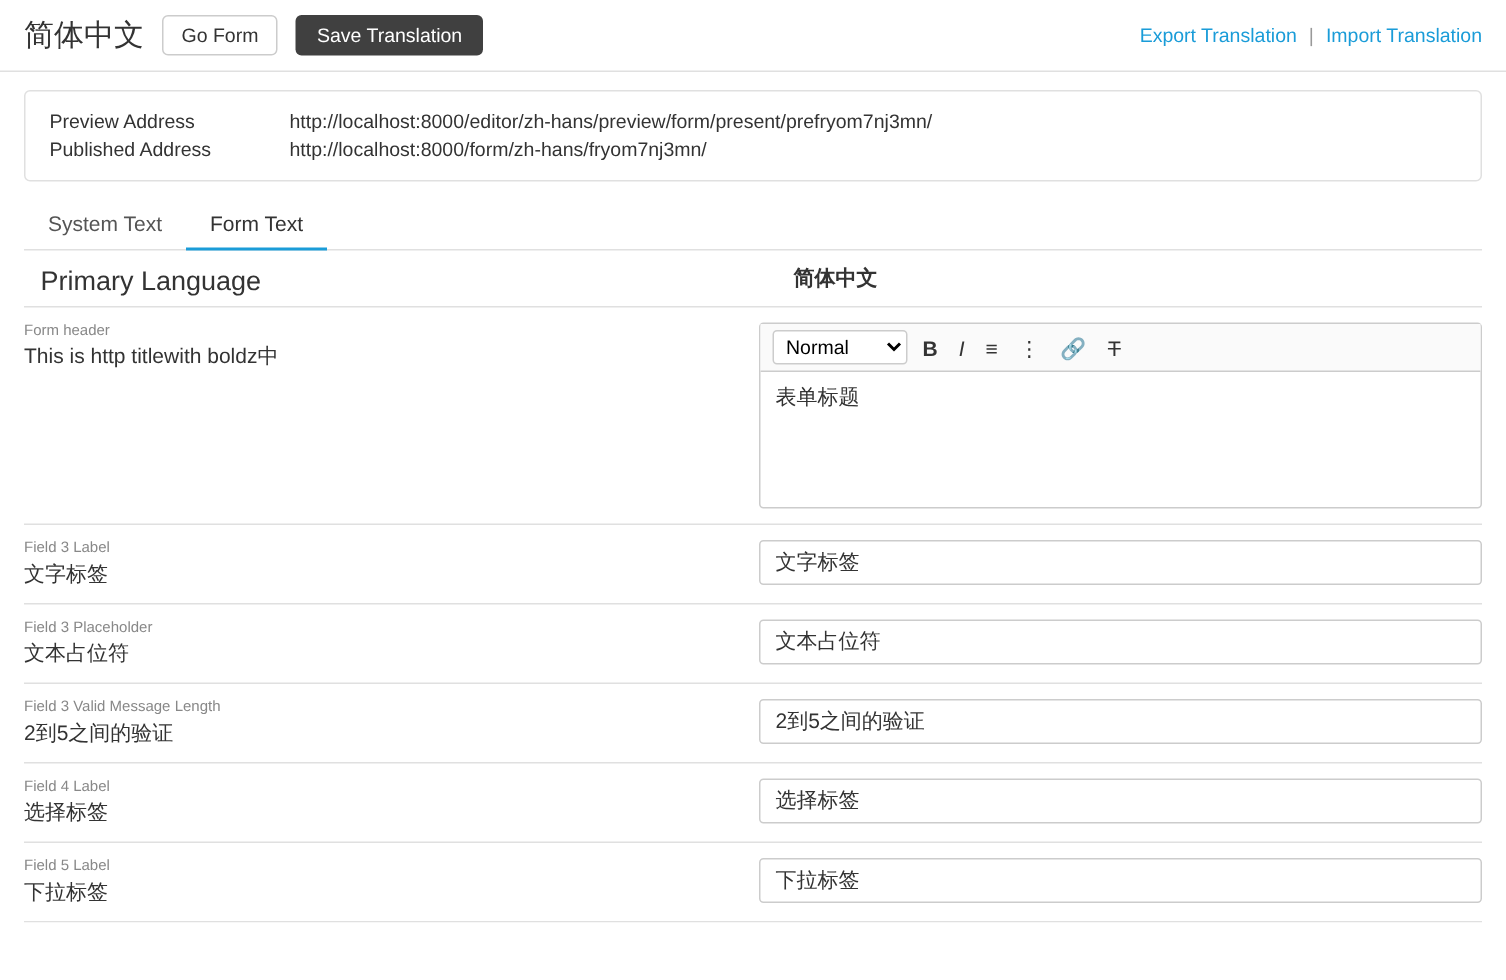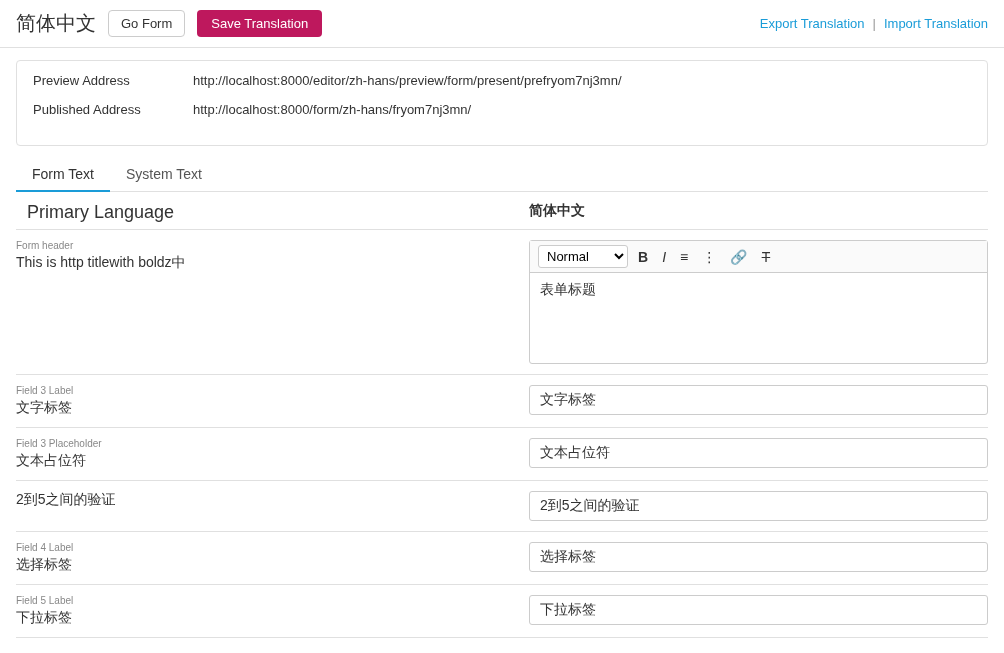--- a/index.html
+++ b/index.html
@@ -26,21 +26,21 @@
     .btn-go-back {
       border: 1px solid #ccc;
       background: #fff;
       padding: 5px 12px;
       border-radius: 4px;
       cursor: pointer;
       font-size: 13px;
       color: #333;
     }
     .btn-save {
-      background: #be185d;
+      background: #404040;
       color: #fff;
       border: none;
       padding: 6px 14px;
       border-radius: 4px;
       cursor: pointer;
       font-size: 13px;
     }
     .header-right {
       display: flex;
       align-items: flex-end;
@@ -60,23 +60,23 @@
     
     .address-panel {
       border: 1px solid #e0e0e0;
       margin: 12px 16px;
       padding: 12px 16px;
       border-radius: 4px;
     }
     .address-row {
       display: flex;
       align-items: center;
-      margin-bottom: 14px;
-    }
-    .address-row:last-child { margin-bottom: 16px; align-items: flex-end; }
+      margin-bottom: 4px;
+    }
+    .address-row:last-child { margin-bottom: 1px; align-items: flex-end; }
     .address-label {
       width: 160px;
       font-weight: 500;
       font-size: 13px;
       color: #333;
       flex-shrink: 0;
     }
     .address-value {
       font-size: 13px;
       color: #333;
@@ -141,21 +141,20 @@
       font-size: 10px;
       color: #888;
       margin-bottom: 3px;
     }
     .field-value {
       font-size: 14px;
       color: #333;
     }
     .translation-col {
       flex: 1;
-      margin-left: 23px;
     }
 
     
     .rich-editor {
       border: 1px solid #ccc;
       border-radius: 3px;
     }
     .rich-toolbar {
       display: flex;
       align-items: center;
@@ -220,22 +219,22 @@
     <span class="address-label">Preview Address</span>
     <span class="address-value">http://localhost:8000/editor/zh-hans/preview/form/present/prefryom7nj3mn/</span>
   </div>
   <div class="address-row">
     <span class="address-label">Published Address</span>
     <span class="address-value">http://localhost:8000/form/zh-hans/fryom7nj3mn/</span>
   </div>
 </div>
 
 <div class="tabs-bar">
+  <div class="tab-item">System Text</div>
   <div class="tab-item active">Form Text</div>
-  <div class="tab-item">System Text</div>
 </div>
 
 <div class="main-content">
 
   <div class="columns-header">
     <div class="col-primary">Primary Language</div>
     <div class="col-translation">简体中文</div>
   </div>
 
   <div class="translation-row">
@@ -279,20 +278,21 @@
       <div class="field-meta">Field 3 Placeholder</div>
       <div class="field-value">文本占位符</div>
     </div>
     <div class="translation-col">
       <input class="trans-input" type="text" value="文本占位符" style="">
     </div>
   </div>
 
   <div class="translation-row">
     <div class="primary-col">
+      <div class="field-meta">Field 3 Valid Message Length</div>
       <div class="field-value">2到5之间的验证</div>
     </div>
     <div class="translation-col">
       <input class="trans-input" type="text" value="2到5之间的验证" style="">
     </div>
   </div>
 
   <div class="translation-row">
     <div class="primary-col">
       <div class="field-meta">Field 4 Label</div>

